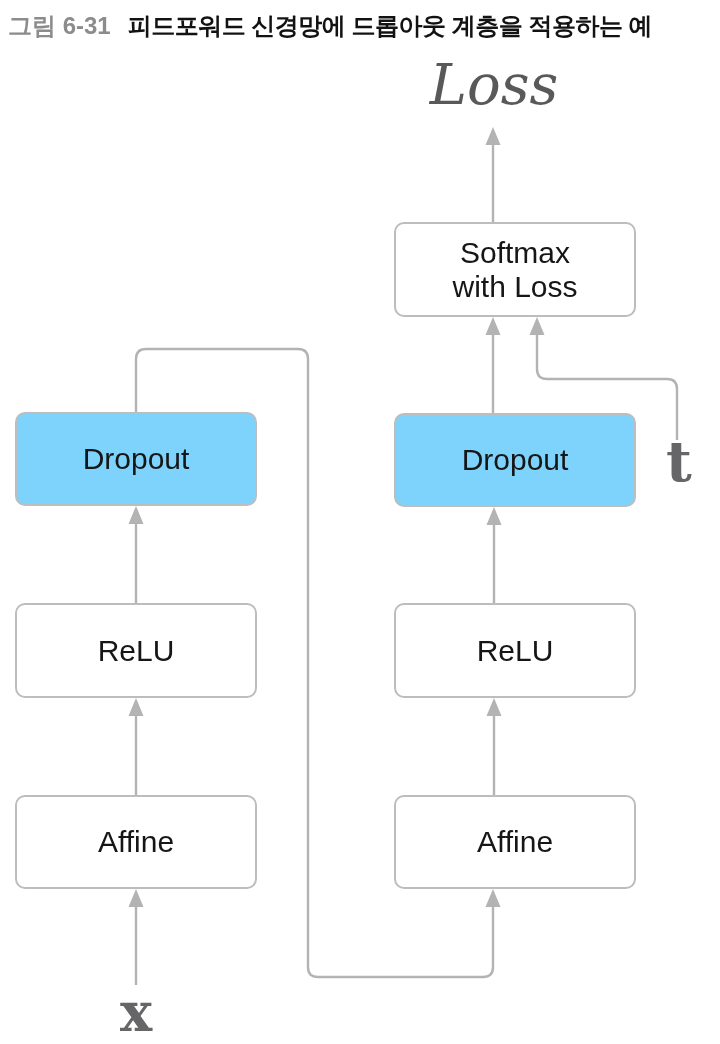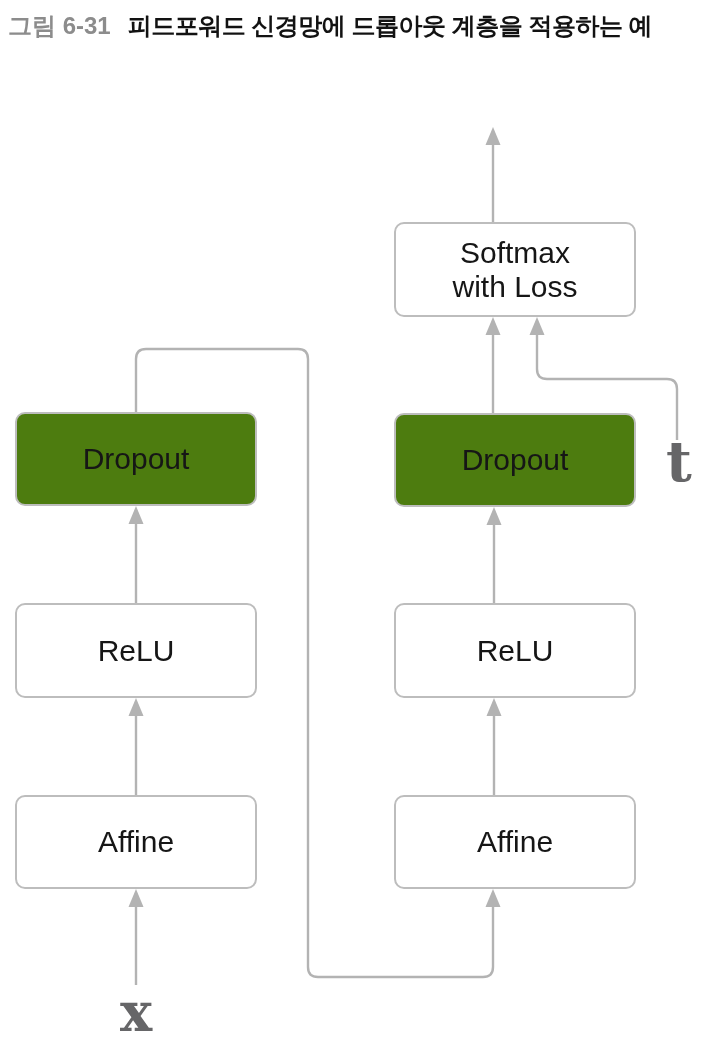--- a/index.html
+++ b/index.html
@@ -48,21 +48,21 @@
     background: #ffffff;
     display: flex;
     align-items: center;
     justify-content: center;
     font-size: 30px;
     color: #161616;
     text-align: center;
     line-height: 1.12;
     white-space: pre-line;
   }
-  .node.shaded { background: #4d7c0f; }
+  .node.shaded { background: #7dd3fc; }
 
   .col-left  { left: 15px; }
   .col-right { left: 373px; margin-left: 21px; }
 
   .pos-dropout-l { top: 412px; height: 94px; }
   .pos-relu-l    { top: 603px; height: 95px; }
   .pos-affine-l  { top: 795px; height: 94px; }
   .pos-softmax   { top: 222px; height: 95px; }
   .pos-dropout-r { top: 413px; height: 94px; }
   .pos-relu-r    { top: 603px; height: 95px; }
@@ -152,16 +152,17 @@
   <div class="node shaded col-left pos-dropout-l">Dropout</div>
   <div class="node col-left pos-relu-l">ReLU</div>
   <div class="node col-left pos-affine-l">Affine</div>
 
   <div class="node col-right pos-softmax">Softmax
 with Loss</div>
   <div class="node shaded col-right pos-dropout-r">Dropout</div>
   <div class="node col-right pos-relu-r">ReLU</div>
   <div class="node col-right pos-affine-r">Affine</div>
 
+  <div class="sym sym-loss">Loss</div>
   <div class="sym sym-x">x</div>
   <div class="sym sym-t">t</div>
 
 </div>
 
 </body></html>

